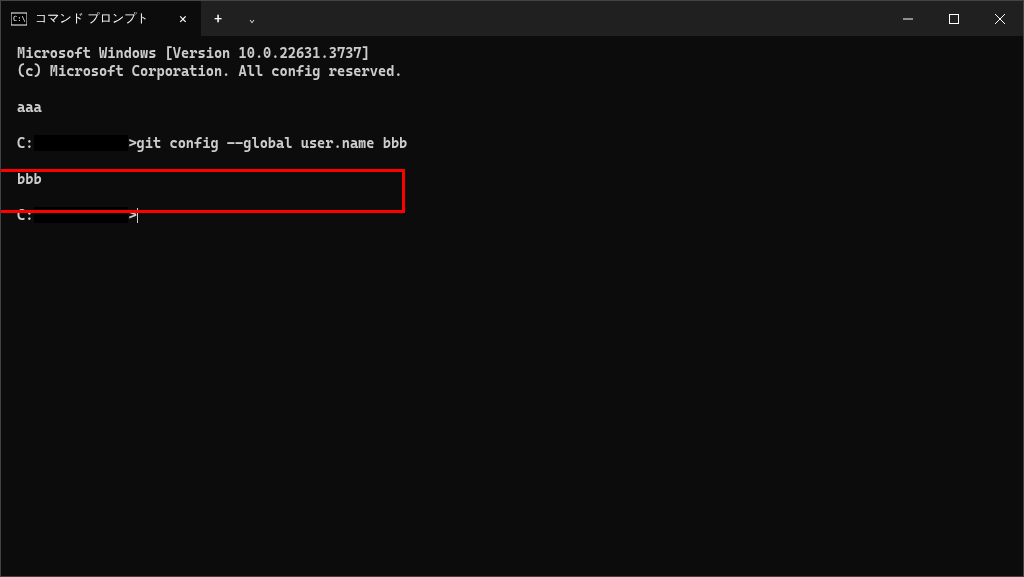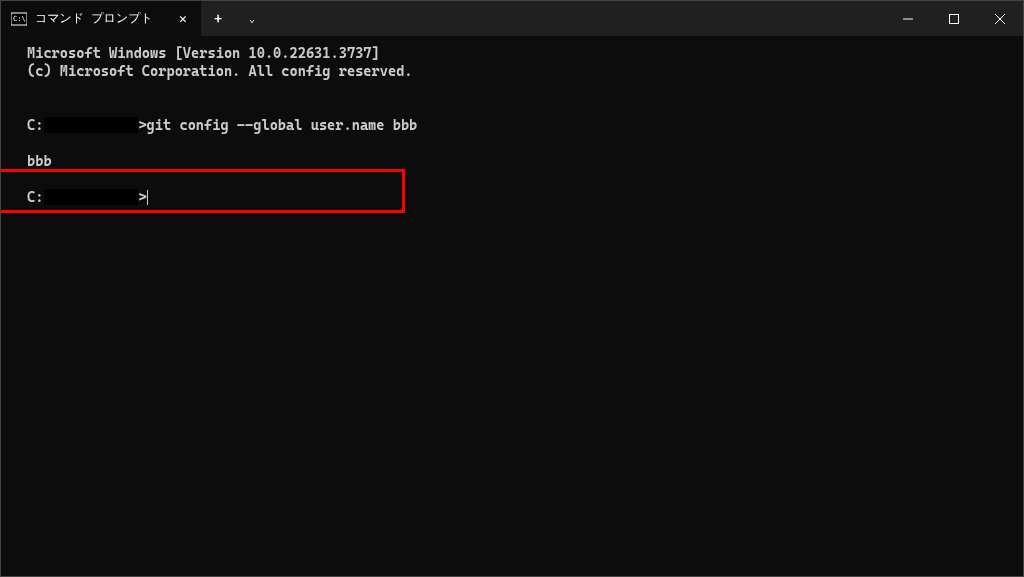--- a/index.html
+++ b/index.html
@@ -34,21 +34,21 @@
     .tab-icon {
       width: 16px;
       height: 16px;
       display: flex;
       align-items: center;
       justify-content: center;
     }
     .tab-title {
       color: #ffffff;
       font-size: 12px;
-      font-family: Liberation Mono, monospace;
+      font-family: Liberation Sans, sans-serif;
       flex: 1;
     }
     .tab-close {
       color: #ffffff;
       font-size: 13px;
       width: 16px;
       height: 16px;
       display: flex;
       align-items: center;
       justify-content: center;
@@ -81,21 +81,21 @@
     .win-btn {
       width: 46px;
       height: 35px;
       display: flex;
       align-items: center;
       justify-content: center;
       color: #ffffff;
       cursor: pointer;
     }
     .terminal {
-      padding: 8px 26px;
+      padding: 8px 16px;
       color: #cccccc;
       font-size: 14px;
       line-height: 18px;
       font-weight: bold;
       font-family: "Cascadia Mono", "Consolas", monospace;
       position: relative;
     }
     .line {
       white-space: pre;
       min-height: 18px;
@@ -156,20 +156,21 @@
           <line x1="10" y1="0" x2="0" y2="10" stroke="#fff" stroke-width="1"></line>
         </svg>
     </div>
   </div>
 </div>
 
 <div class="terminal">
   <div class="line">Microsoft Windows [Version 10.0.22631.3737]</div>
   <div class="line">(c) Microsoft Corporation. All config reserved.</div>
   <div class="line"></div>
+  <div class="line">aaa</div>
   <div class="line"></div>
   <div class="line"><span>C:</span><span class="redact" style="width:94px;margin-left:1px;"></span><span>&gt;git config --global user.name bbb</span></div>
   <div class="line"></div>
   <div class="line">bbb</div>
   <div class="line"></div>
   <div class="line"><span>C:</span><span class="redact" style="width:94px;margin-left:1px;"></span><span>&gt;</span><span class="cursor"></span></div>
 
   <div class="highlight-box" style="left:-6px; top:133px; width:410px; height:44px;"></div>
 </div>
 

